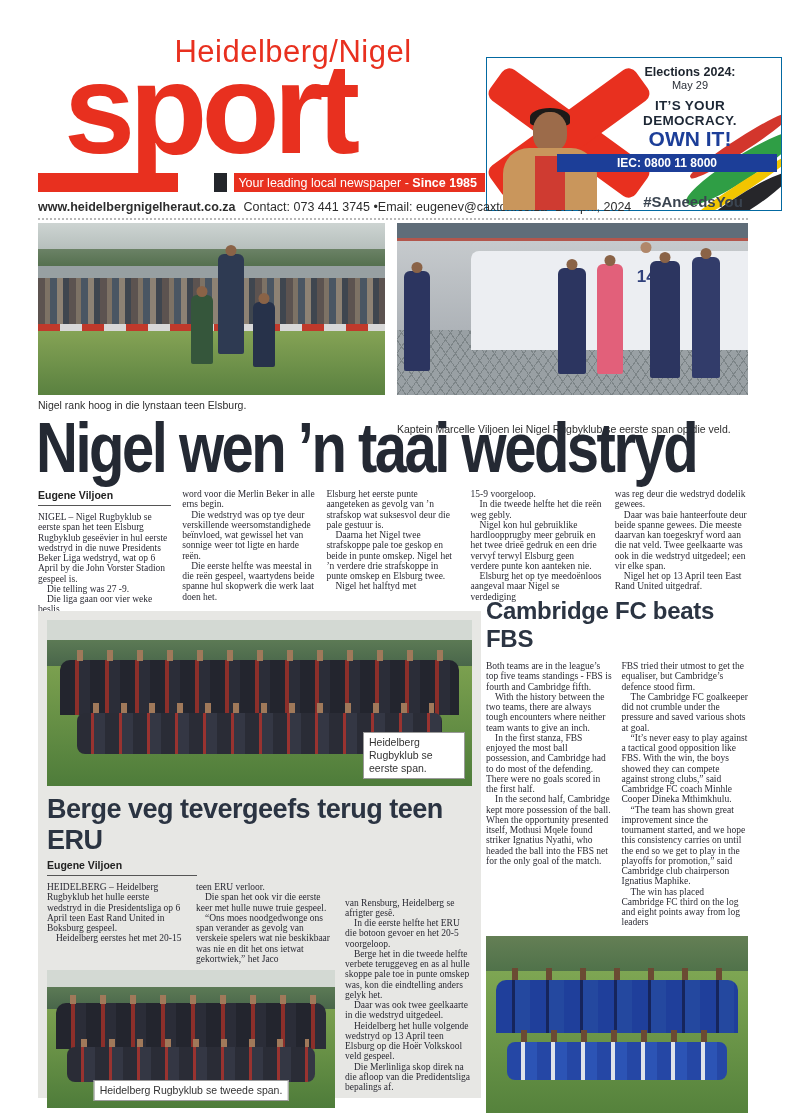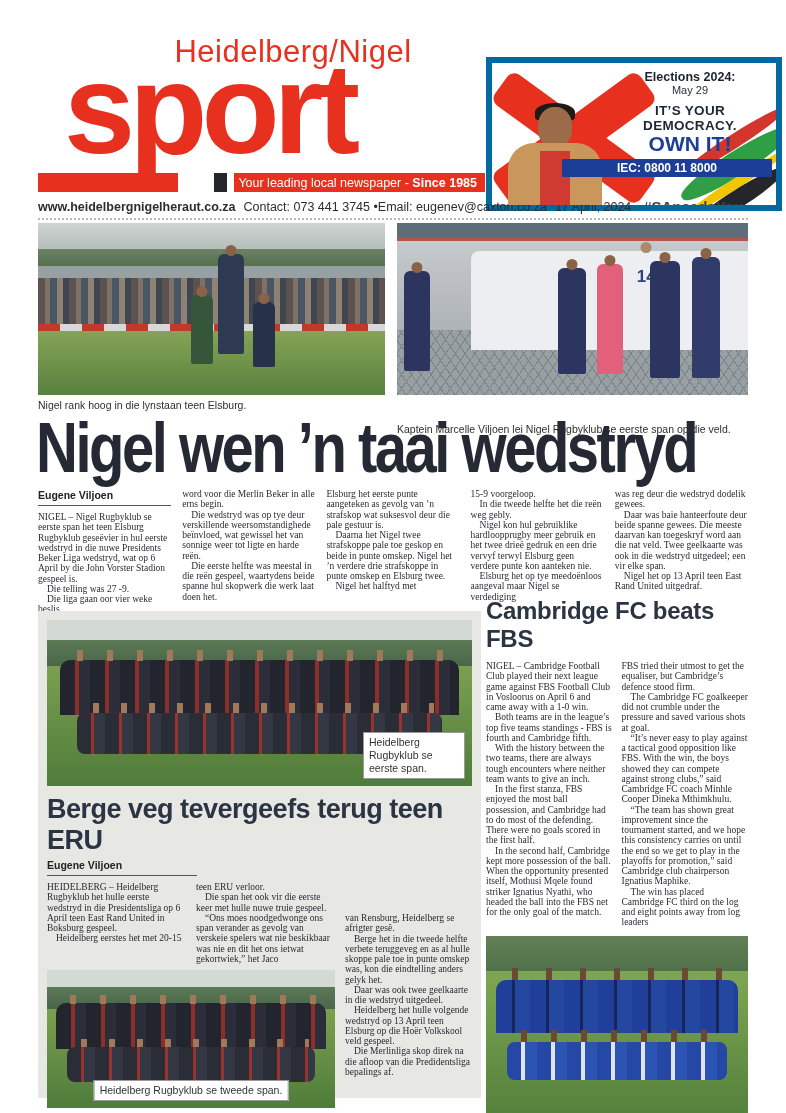--- a/index.html
+++ b/index.html
@@ -17,21 +17,21 @@
   .masthead{position:absolute;left:38px;top:28px;width:447px;height:168px;}
   .region{position:absolute;top:6px;left:90px;width:330px;text-align:center;font-size:31px;color:var(--brand-red);letter-spacing:.5px;}
   .sport{position:absolute;left:26px;top:14px;font-size:128px;line-height:1.05;font-weight:bold;color:var(--brand-red);letter-spacing:-6px;z-index:2;}
   .tagline-strip{position:absolute;left:0;bottom:4px;height:19px;width:100%;z-index:1;}
   .bar-left{position:absolute;left:0;top:0;width:140px;height:100%;background:var(--brand-red);}
   .black-sq{position:absolute;left:176px;top:0;width:13px;height:100%;background:#23262b;}
   .bar-right{position:absolute;left:196px;right:0;top:0;height:100%;background:var(--brand-red);color:#fff;font-size:12.5px;text-align:right;padding:3px 8px 0 0;white-space:nowrap;}
   .bar-right b{font-weight:bold;}
 
   
-  .ad{position:absolute;left:486px;top:57px;width:296px;height:154px;background:#fff;border:6px solid #0369a1;overflow:hidden;}
+  .ad{position:absolute;left:486px;top:57px;width:296px;height:154px;background:#fff;border:1px solid #0369a1;overflow:hidden;}
   .ad-x{position:absolute;left:-8px;top:56px;width:180px;height:38px;background:var(--brand-red);border-radius:9px;}
   .x1{transform:rotate(36deg);}
   .x2{transform:rotate(-36deg);}
   .ad-man{position:absolute;left:10px;bottom:0;width:108px;height:100px;z-index:2;}
   .man-hair{position:absolute;left:33px;top:-2px;width:40px;height:18px;background:#1d1a18;border-radius:50% 50% 20% 20%;}
   .man-head{position:absolute;left:36px;top:2px;width:34px;height:40px;background:#9c6b4a;border-radius:46% 46% 42% 42%;}
   .man-body{position:absolute;left:6px;top:38px;width:94px;height:62px;background:#c9965c;border-radius:26px 26px 0 0;}
   .man-shirt{position:absolute;left:38px;top:46px;width:30px;height:54px;background:#cf3b31;}
   .ad-right{position:absolute;left:120px;top:7px;right:8px;text-align:center;z-index:3;}
   .ad-t1{font-weight:bold;font-size:12.5px;color:#1d242e;}
@@ -291,33 +291,33 @@
           <div class="t-grass"></div>
           <div class="t-backrow"></div>
           <div class="t-heads-b"></div>
           <div class="t-frontrow"></div>
           <div class="t-heads-f"></div>
           <div class="cap-box cap-team2">Heidelberg Rugbyklub se tweede span.</div>
         </div>
       </div>
       <div class="berge-col3 body-text">
           <p>van Rensburg, Heidelberg se afrigter gesê.</p>
+          <p>In die eerste helfte het ERU die botoon gevoer en het 20-5 voorgeloop.</p>
           <p>Berge het in die tweede helfte verbete teruggeveg en as al hulle skoppe pale toe in punte omskep was, kon die eindtelling anders gelyk het.</p>
           <p>Daar was ook twee geelkaarte in die wedstryd uitgedeel.</p>
           <p>Heidelberg het hulle volgende wedstryd op 13 April teen Elsburg op die Hoër Volkskool veld gespeel.</p>
           <p>Die Merlinliga skop direk na die afloop van die Predidentsliga bepalings af.</p>
         </div>
     </div>
   </div>
 
   <div class="cambridge">
     <div class="camb-h">Cambridge FC beats FBS</div>
     <div class="camb-cols">
       <div class="col body-text">
-          <p>NIGEL – Cambridge Football Club played their next league game against FBS Football Club in Vosloorus on April 6 and came away with a 1-0 win.</p>
           <p>Both teams are in the league’s top five teams standings - FBS is fourth and Cambridge fifth.</p>
           <p>With the history between the two teams, there are always tough encounters where neither team wants to give an inch.</p>
           <p>In the first stanza, FBS enjoyed the most ball possession, and Cambridge had to do most of the defending. There were no goals scored in the first half.</p>
           <p>In the second half, Cambridge kept more possession of the ball. When the opportunity presented itself, Mothusi Mqele found striker Ignatius Nyathi, who headed the ball into the FBS net for the only goal of the match.</p>
         </div>
       <div class="col body-text">
           <p>FBS tried their utmost to get the equaliser, but Cambridge’s defence stood firm.</p>
           <p>The Cambridge FC goalkeeper did not crumble under the pressure and saved various shots at goal.</p>
           <p>“It’s never easy to play against a tactical good opposition like FBS. With the win, the boys showed they can compete against strong clubs,” said Cambridge FC coach Minhle Cooper Dineka Mthimkhulu.</p>
           <p>“The team has shown great improvement since the tournament started, and we hope this consistency carries on until the end so we get to play in the playoffs for promotion,” said Cambridge club chairperson Ignatius Maphike.</p>

